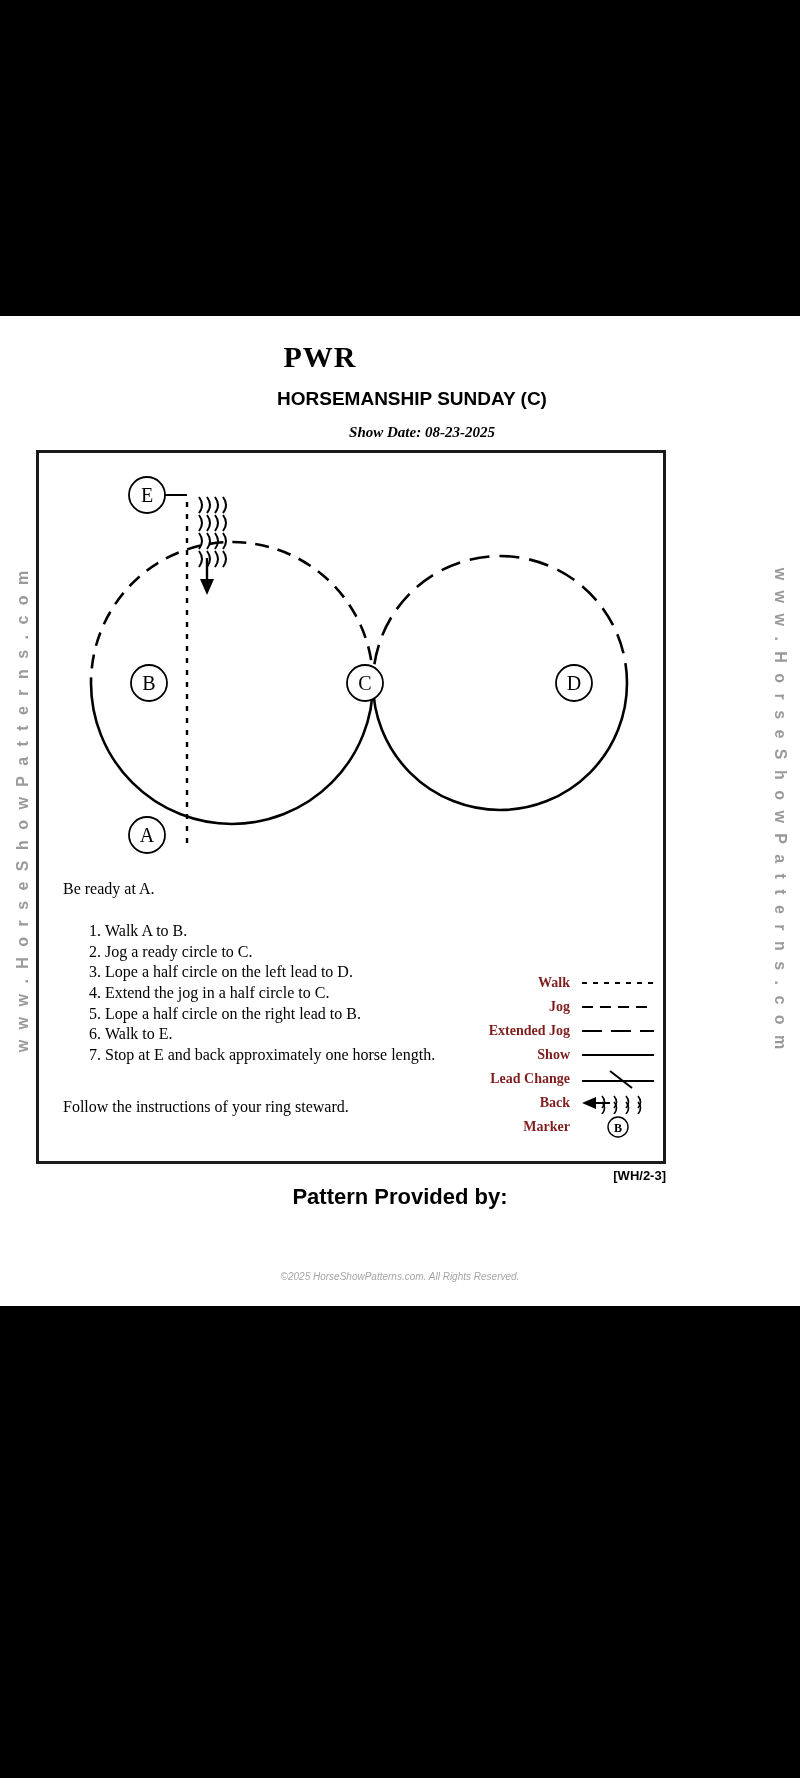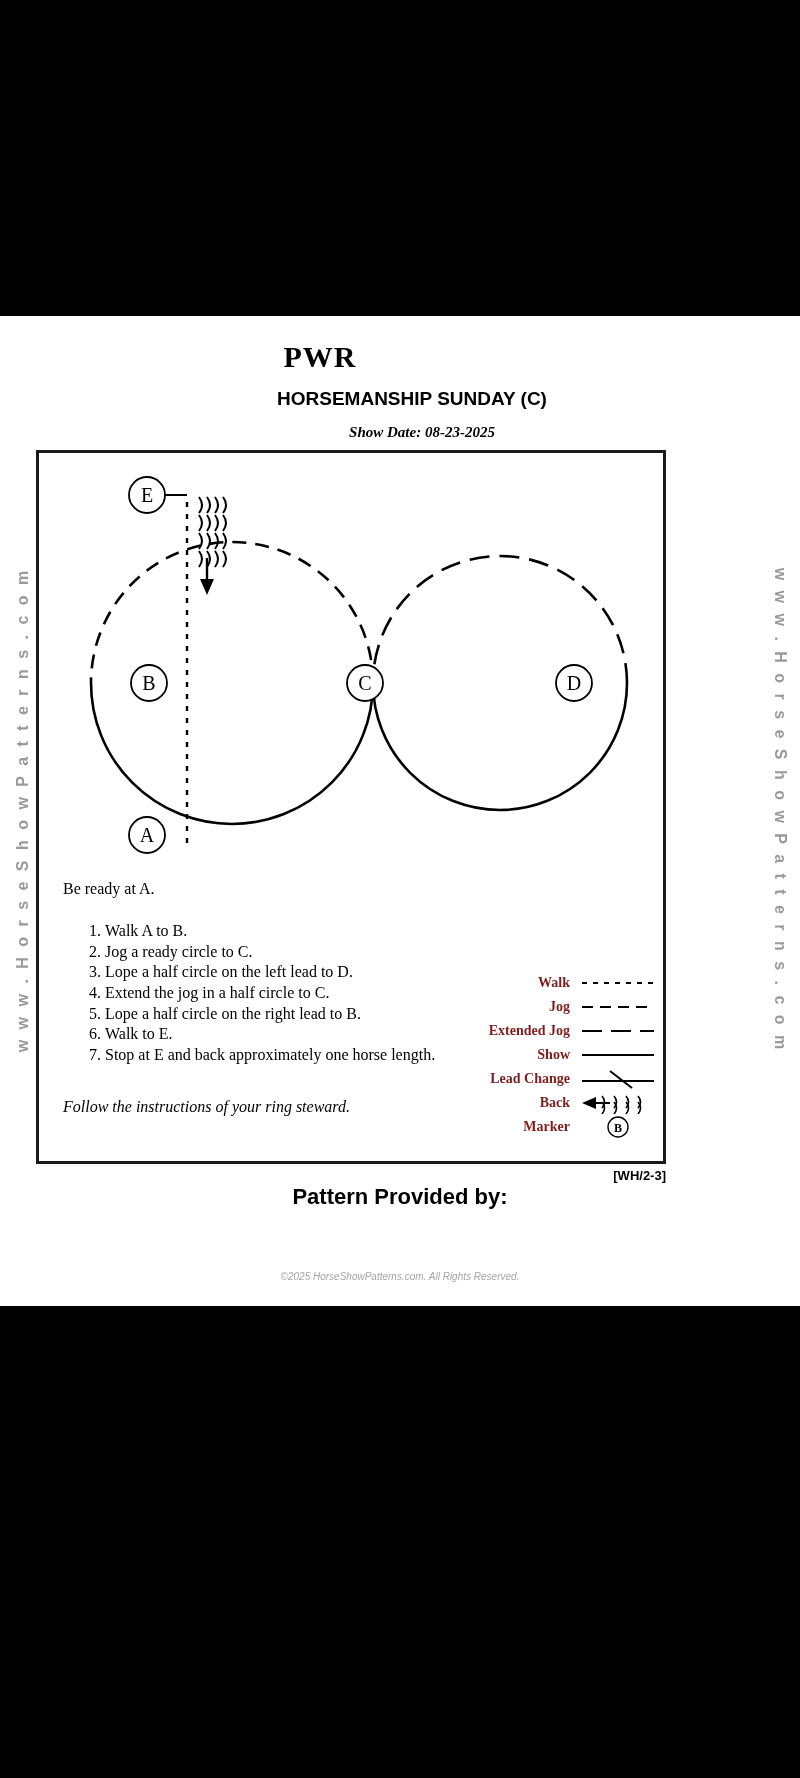--- a/index.html
+++ b/index.html
@@ -125,21 +125,20 @@
     color: #000;
     line-height: 1.29;
   }
   #steps li { margin: 0; padding: 0; }
   #closing-line {
     position: absolute;
     left: 24px;
     top: 645px;
     font-size: 16px;
     color: #000;
-    font-style: italic;
   }
 
   
   #legend {
     position: absolute;
     left: 405px;
     top: 518px;
     width: 212px;
   }
   .legend-row {

